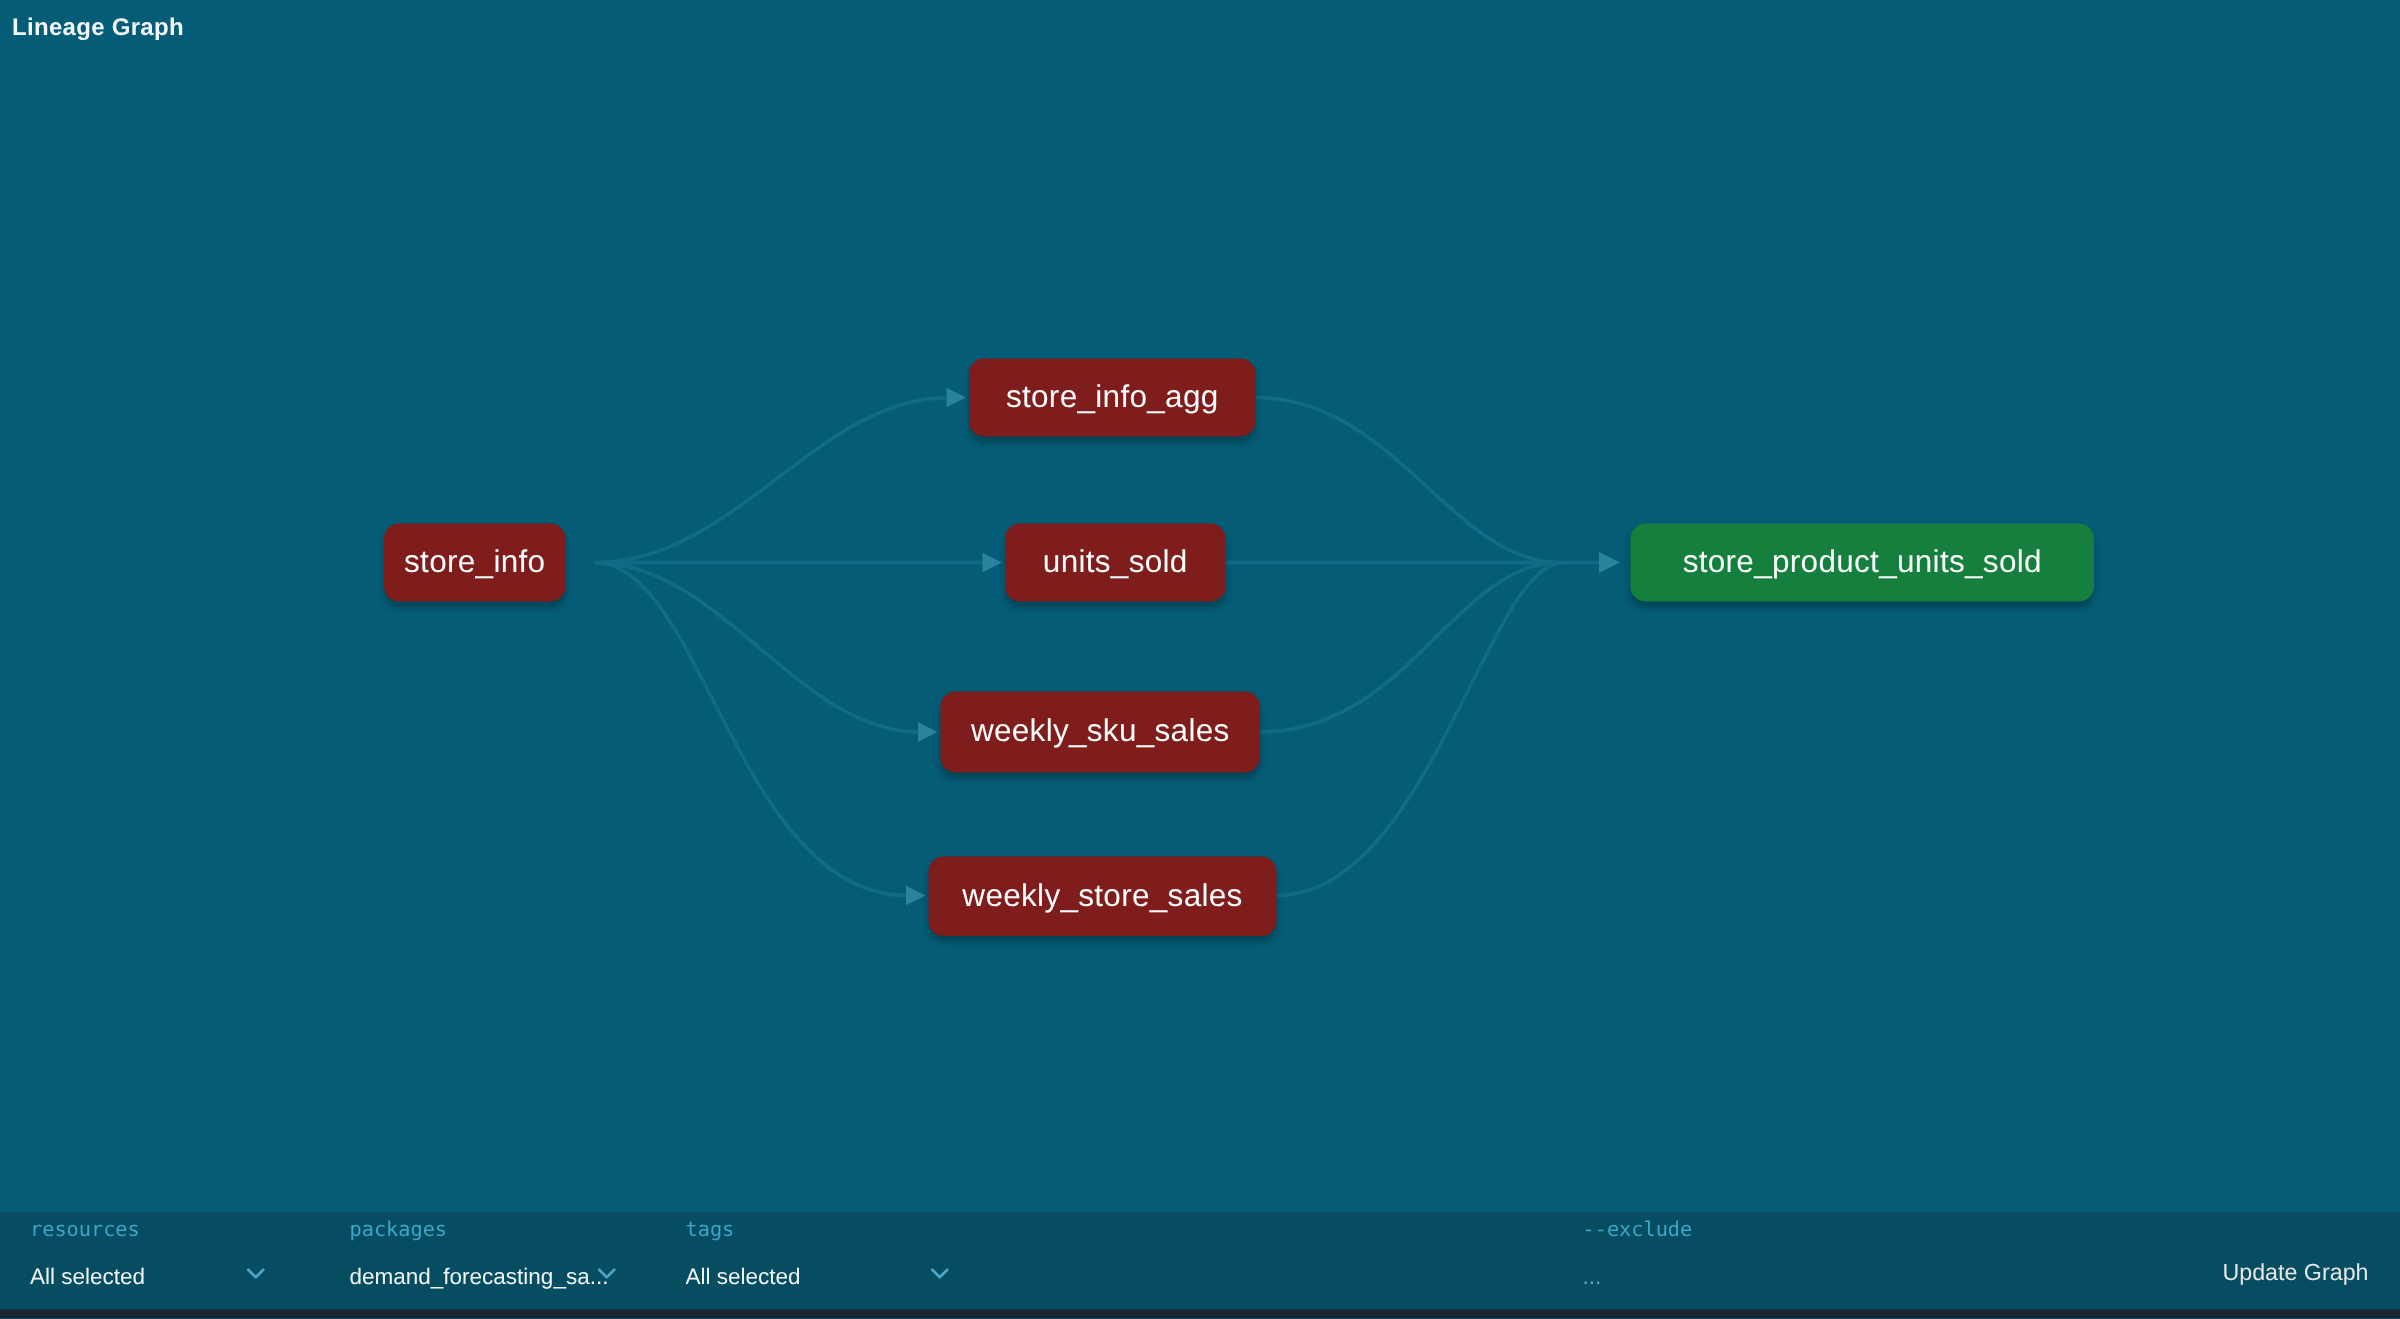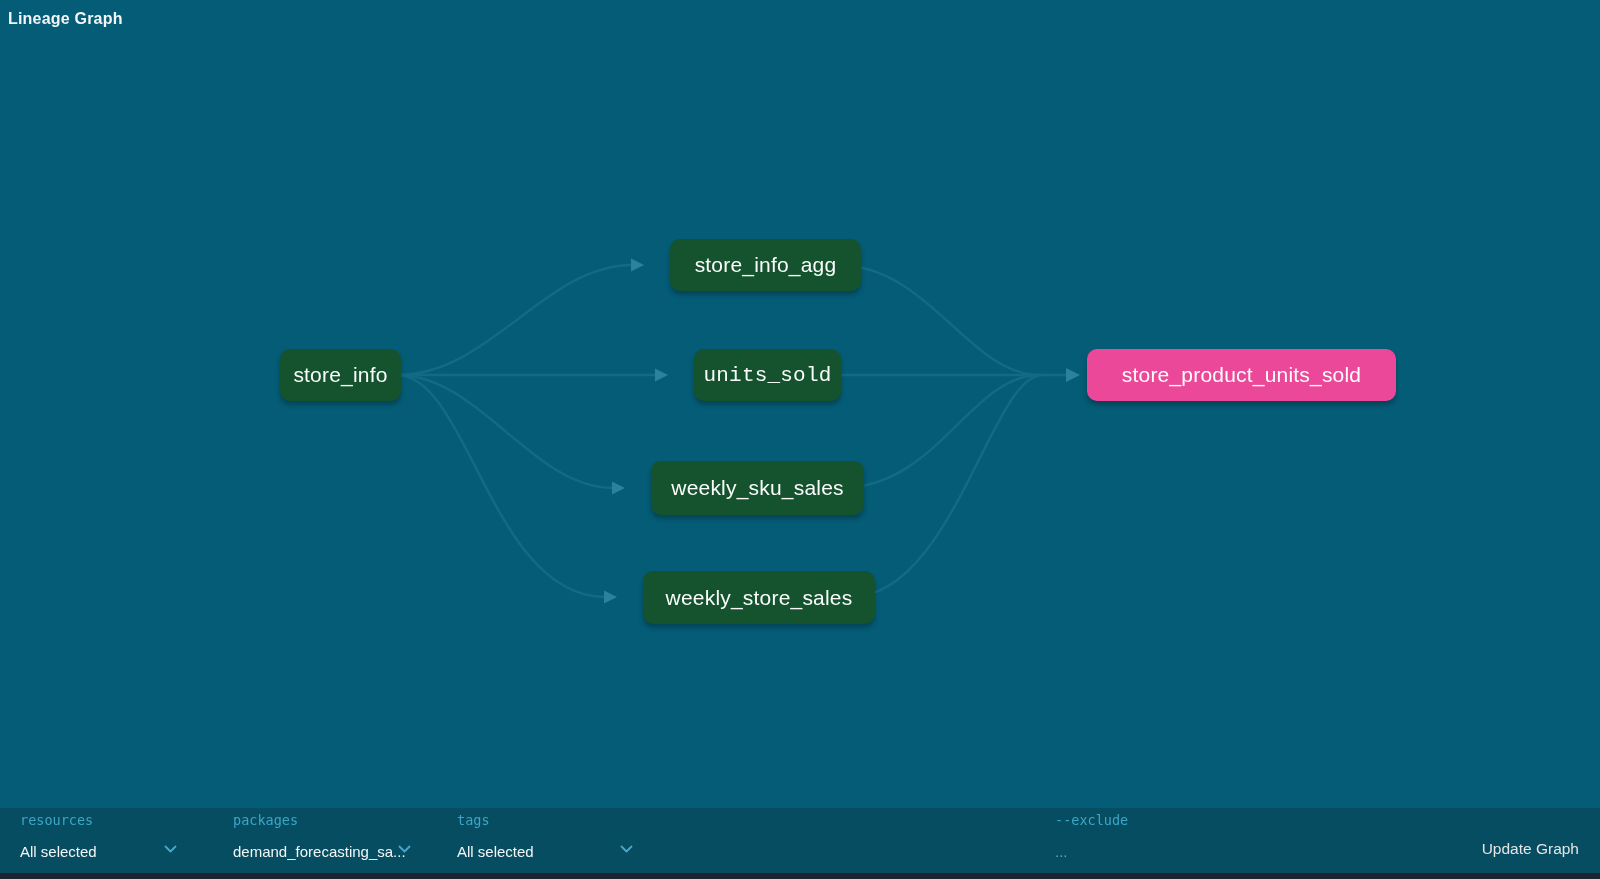--- a/index.html
+++ b/index.html
@@ -48,26 +48,26 @@
     justify-content: center;
     border-radius: 10px;
     color: #FBFDFD;
     font-size: 21px;
     letter-spacing: 0.2px;
     box-shadow: 0 4px 4px rgba(3, 42, 56, 0.45);
     cursor: pointer;
     white-space: nowrap;
     user-select: none;
   }
-  .node.model { background: #14532d; margin-left: 24px; }
-  .node.exposure { background: #ec4899; }
+  .node.model { background: #7f1d1d; }
+  .node.exposure { background: #15803d; }
 
   #node-store-info          { left: 256px;  top: 349px; width: 121px; height: 52px; }
   #node-store-info-agg      { left: 646px;  top: 239px; width: 191px; height: 52px; }
-  #node-units-sold          { left: 670px;  top: 349px; width: 147px; height: 52px; font-family: Liberation Mono, monospace; }
+  #node-units-sold          { left: 670px;  top: 349px; width: 147px; height: 52px; }
   #node-weekly-sku-sales    { left: 627px;  top: 461px; width: 213px; height: 54px; }
   #node-weekly-store-sales  { left: 619px;  top: 571px; width: 232px; height: 53px; }
   #node-store-product-units-sold { left: 1087px; top: 349px; width: 309px; height: 52px; }
 
   
   .toolbar {
     position: absolute;
     left: 0;
     top: 808px;
     width: 1600px;

